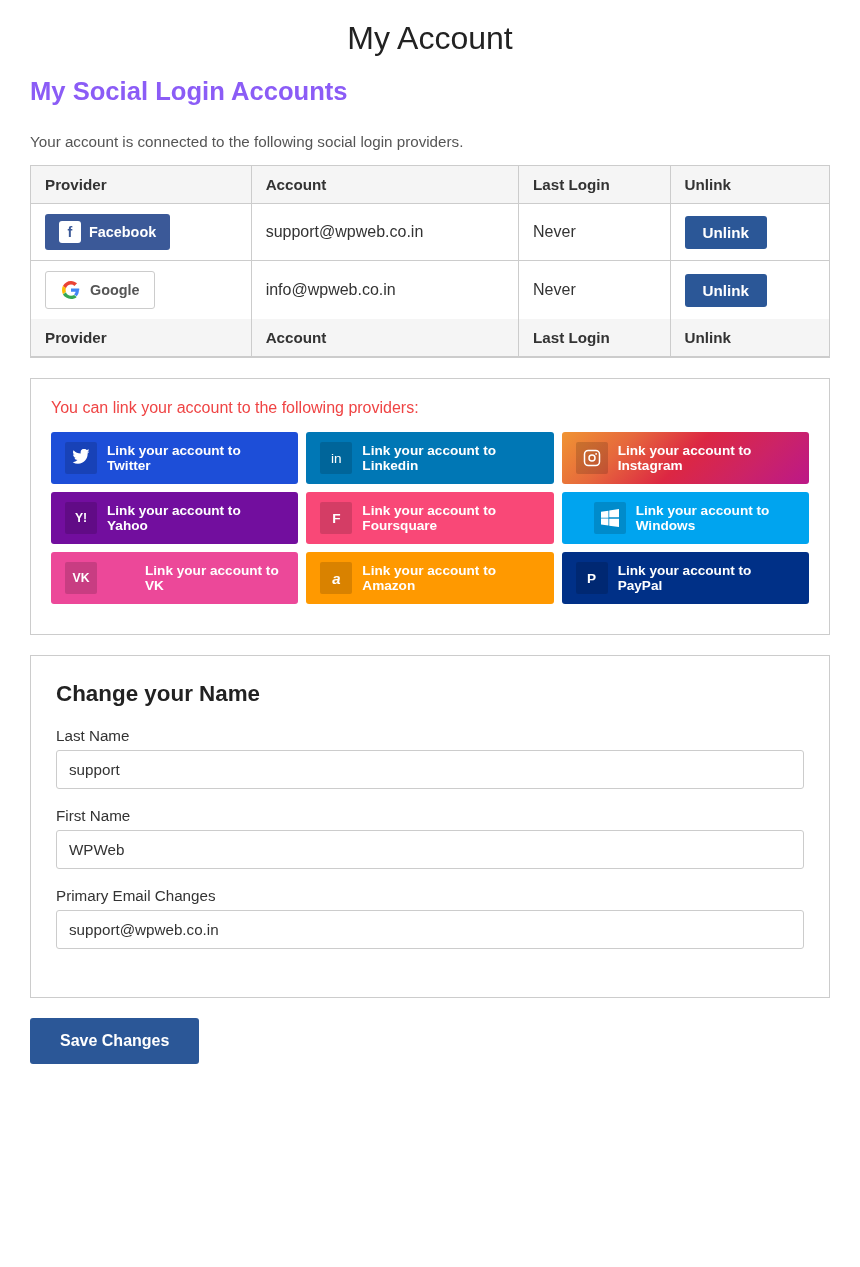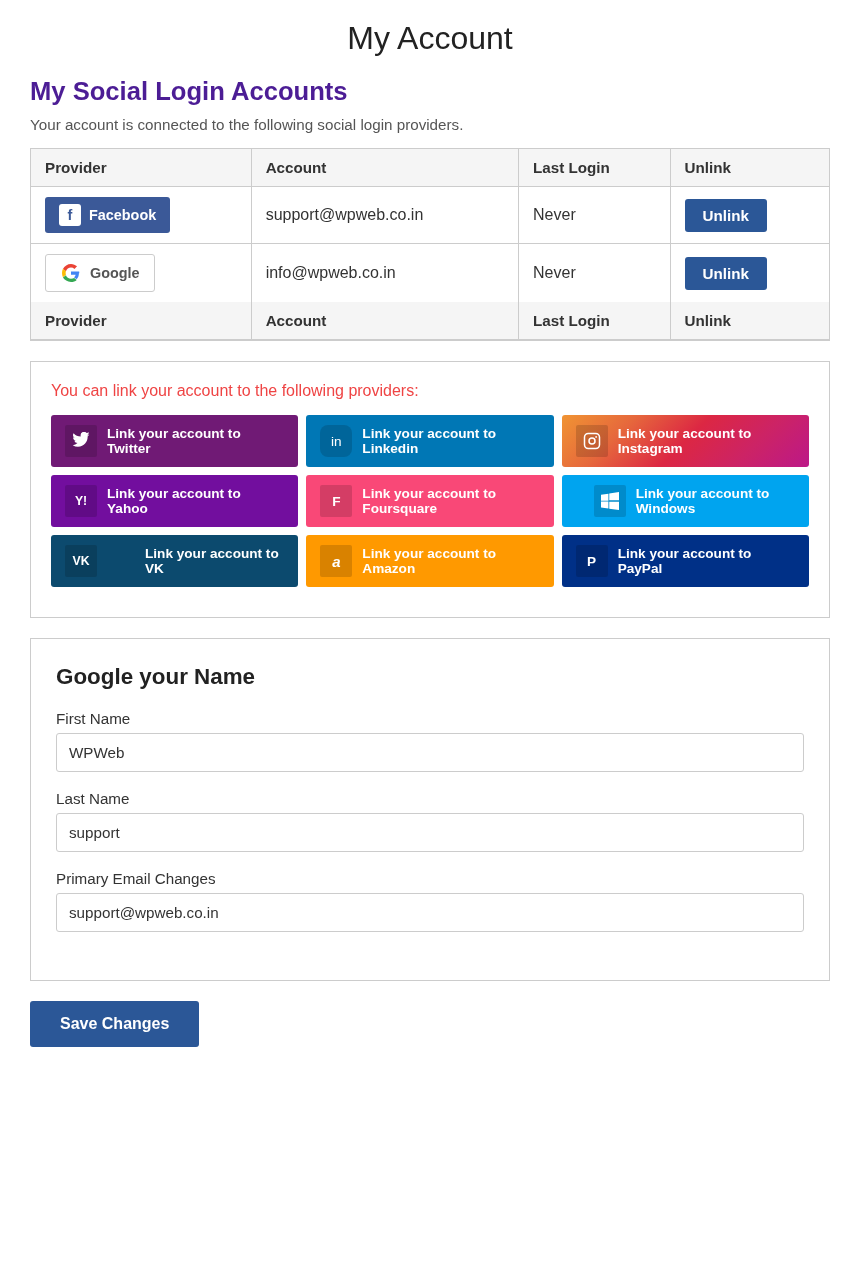--- a/index.html
+++ b/index.html
@@ -13,22 +13,22 @@
     h1.page-title {
       text-align: center;
       font-size: 2em;
       font-weight: normal;
       margin-bottom: 20px;
       color: #222;
     }
     h2.section-title {
       font-size: 1.6em;
       font-weight: bold;
-      margin-bottom: 10px;
-      color: #4c1d95;
+      margin-bottom: 27px;
+      color: #8b5cf6;
     }
     .subtitle {
       font-size: 0.95em;
       color: #555;
       margin-bottom: 15px;
     }
     .table-section {
       border: 1px solid #ccc;
       margin-bottom: 20px;
     }
@@ -111,27 +111,27 @@
       width: 32px;
       height: 32px;
       display: flex;
       align-items: center;
       justify-content: center;
       font-size: 1.1em;
       flex-shrink: 0;
       background: rgba(0,0,0,0.15);
       border-radius: 2px;
     }
-    .btn-twitter { background: #701a75; }
+    .btn-twitter { background: #1d4ed8; }
     .btn-linkedin { background: #0077b5; }
     .btn-instagram { background: linear-gradient(135deg, #f09433, #e6683c, #dc2743, #cc2366, #bc1888); }
     .btn-yahoo { background: #720e9e; }
     .btn-foursquare { background: #f94877; }
     .btn-windows { background: #00a4ef; padding-left: 32px; }
-    .btn-vk { background: #0c4a6e; gap: 48px; }
+    .btn-vk { background: #ec4899; gap: 48px; }
     .btn-amazon { background: #ff9900; }
     .btn-paypal { background: #003087; }
     .form-section {
       border: 1px solid #ccc;
       padding: 25px 25px 30px;
       margin-bottom: 20px;
     }
     .form-section h2 {
       font-size: 1.4em;
       font-weight: bold;
@@ -243,21 +243,21 @@
     <button class="link-btn btn-twitter">
       <span class="icon-box">
         <svg width="18" height="18" viewBox="0 0 24 24" fill="white">
             <path d="M23 3a10.9 10.9 0 0 1-3.14 1.53A4.48 4.48 0 0 0 22.43.36a9 9 0 0 1-2.88 1.1A4.52 4.52 0 0 0 11.54 5a4.62 4.62 0 0 0 .11 1A12.83 12.83 0 0 1 2.12 1.64a4.52 4.52 0 0 0 1.39 6.03 4.49 4.49 0 0 1-2.05-.57v.06a4.52 4.52 0 0 0 3.62 4.43 4.54 4.54 0 0 1-2 .07 4.54 4.54 0 0 0 4.23 3.14A9.07 9.07 0 0 1 1 17.54a12.8 12.8 0 0 0 6.95 2.04c8.34 0 12.9-6.91 12.9-12.9l-.02-.59A9.22 9.22 0 0 0 23 3z"></path>
           </svg>
       </span>
       <span>Link your account to Twitter</span>
     </button>
 
     <button class="link-btn btn-linkedin">
-      <span class="icon-box" style="font-weight:normal;font-size:1em;border-radius:8px;">in</span>
+      <span class="icon-box" style="font-weight:normal;font-size:1em;">in</span>
       <span>Link your account to Linkedin</span>
     </button>
 
     <button class="link-btn btn-instagram">
       <span class="icon-box">
         <svg width="18" height="18" viewBox="0 0 24 24" fill="white">
             <rect x="2" y="2" width="20" height="20" rx="5" ry="5" fill="none" stroke="white" stroke-width="2"></rect>
             <circle cx="12" cy="12" r="4" fill="none" stroke="white" stroke-width="2"></circle>
             <circle cx="17.5" cy="6.5" r="1.2" fill="white"></circle>
           </svg>
@@ -296,28 +296,28 @@
 
     <button class="link-btn btn-paypal">
       <span class="icon-box" style="font-weight:bold;font-size:1em;color:#fff;">P</span>
       <span>Link your account to PayPal</span>
     </button>
 
   </div>
 </div>
 
 <div class="form-section">
-  <h2>Google your Name</h2>
+  <h2>Change your Name</h2>
+  <div class="form-group">
+    <label>Last Name</label>
+    <input type="text" value="support" style="">
+  </div>
   <div class="form-group">
     <label>First Name</label>
     <input type="text" value="WPWeb" style="">
-  </div>
-  <div class="form-group">
-    <label>Last Name</label>
-    <input type="text" value="support" style="">
   </div>
   <div class="form-group">
     <label>Primary Email Changes</label>
     <input type="email" value="support@wpweb.co.in" style="">
   </div>
 </div>
 
 <button class="save-btn">Save Changes</button>
 
 

